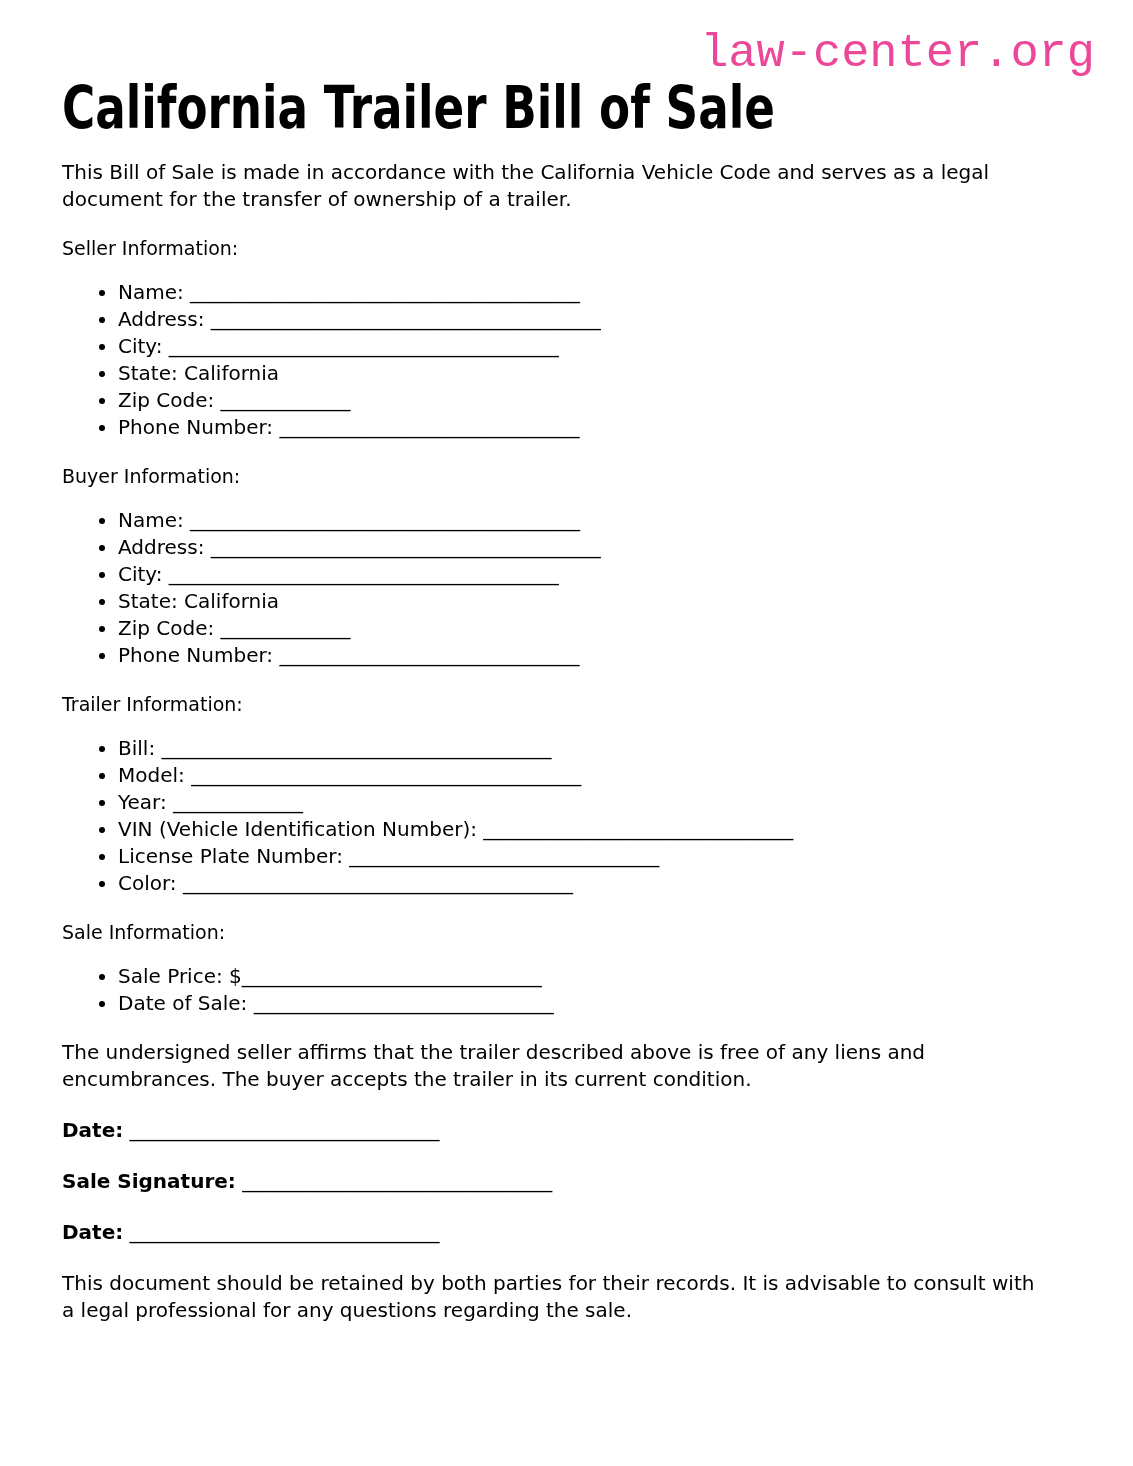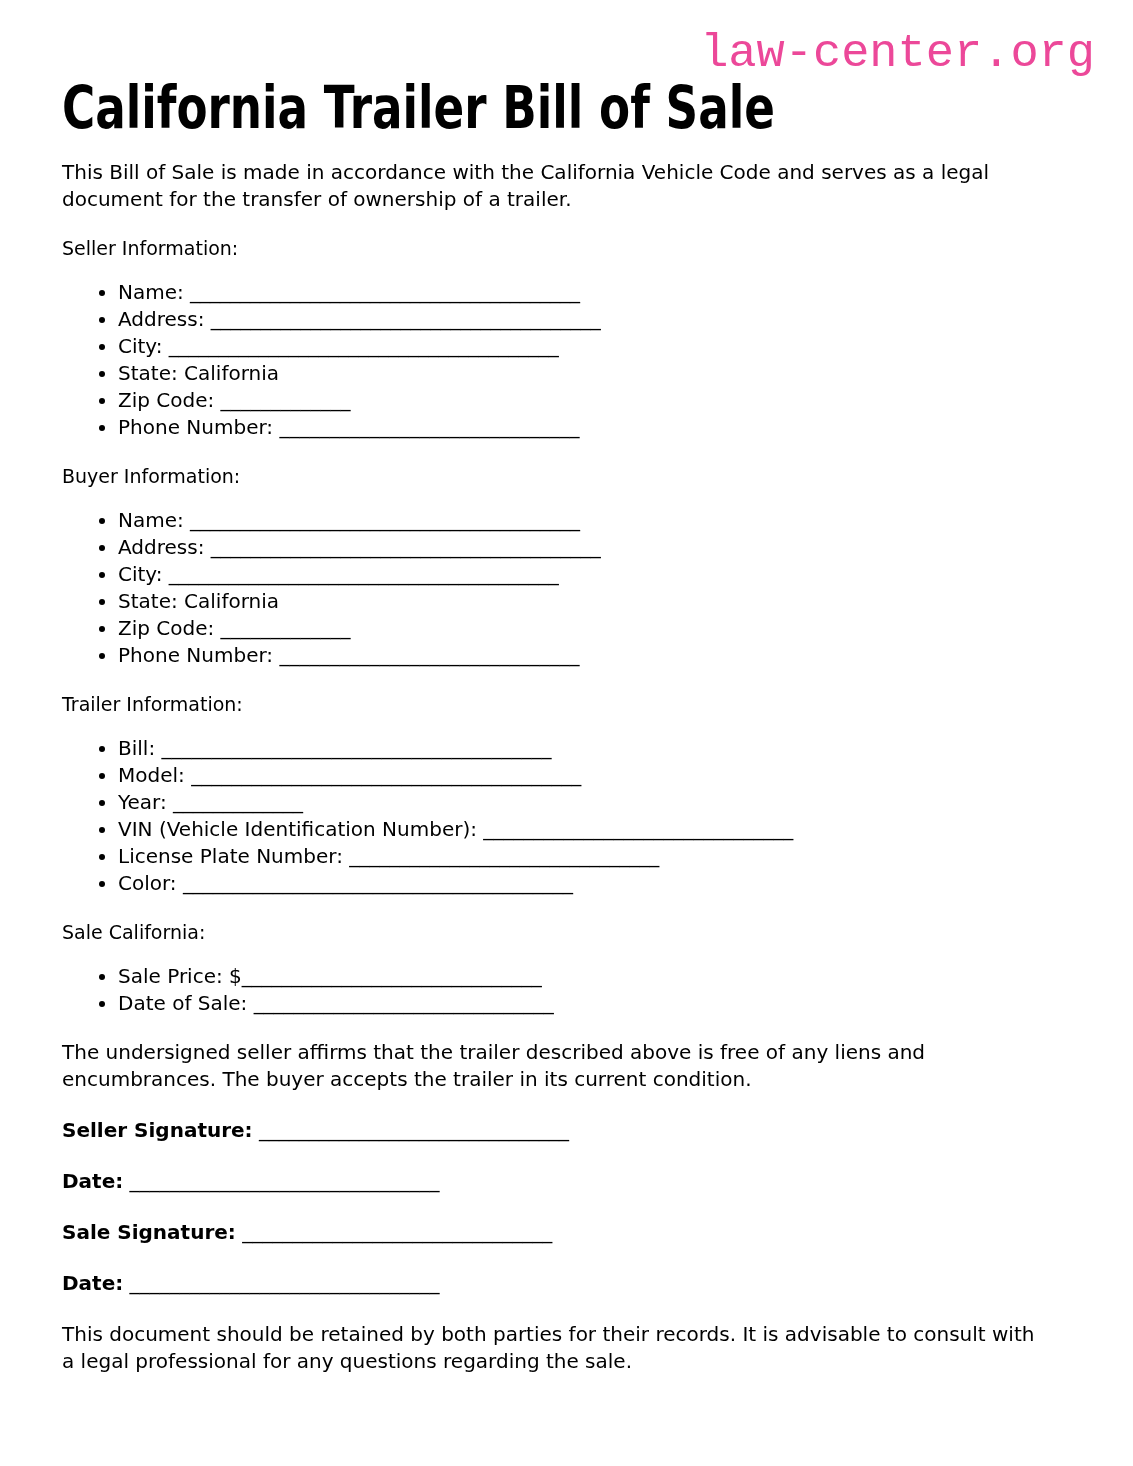--- a/index.html
+++ b/index.html
@@ -92,29 +92,28 @@
     <li><span>Bill:</span><span class="fill"> _______________________________________</span></li>
     <li><span>Model:</span><span class="fill"> _______________________________________</span></li>
     <li><span>Year:</span><span class="fill"> _____________</span></li>
     <li><span>VIN (Vehicle Identification Number):</span><span class="fill"> _______________________________</span></li>
     <li><span>License Plate Number:</span><span class="fill"> _______________________________</span></li>
     <li><span>Color:</span><span class="fill"> _______________________________________</span></li>
   </ul>
 </section>
 
 <section>
-  <h3>Sale California:</h3>
+  <h3>Sale Information:</h3>
   <ul>
     <li><span>Sale Price:</span><span class="fill"> $______________________________</span></li>
     <li><span>Date of Sale:</span><span class="fill"> ______________________________</span></li>
   </ul>
 </section>
 
 <p>The undersigned seller affirms that the trailer described above is free of any liens and encumbrances. The buyer accepts the trailer in its current condition.</p>
 
 <div>
-  <p class="sig-row"><strong>Seller Signature:</strong><span class="fill"> _______________________________</span></p>
   <p class="sig-row"><strong>Date:</strong><span class="fill"> _______________________________</span></p>
   <p class="sig-row"><strong>Sale Signature:</strong><span class="fill"> _______________________________</span></p>
   <p class="sig-row"><strong>Date:</strong><span class="fill"> _______________________________</span></p>
 </div>
 
 <p>This document should be retained by both parties for their records. It is advisable to consult with a legal professional for any questions regarding the sale.</p>
 
 </body></html>

